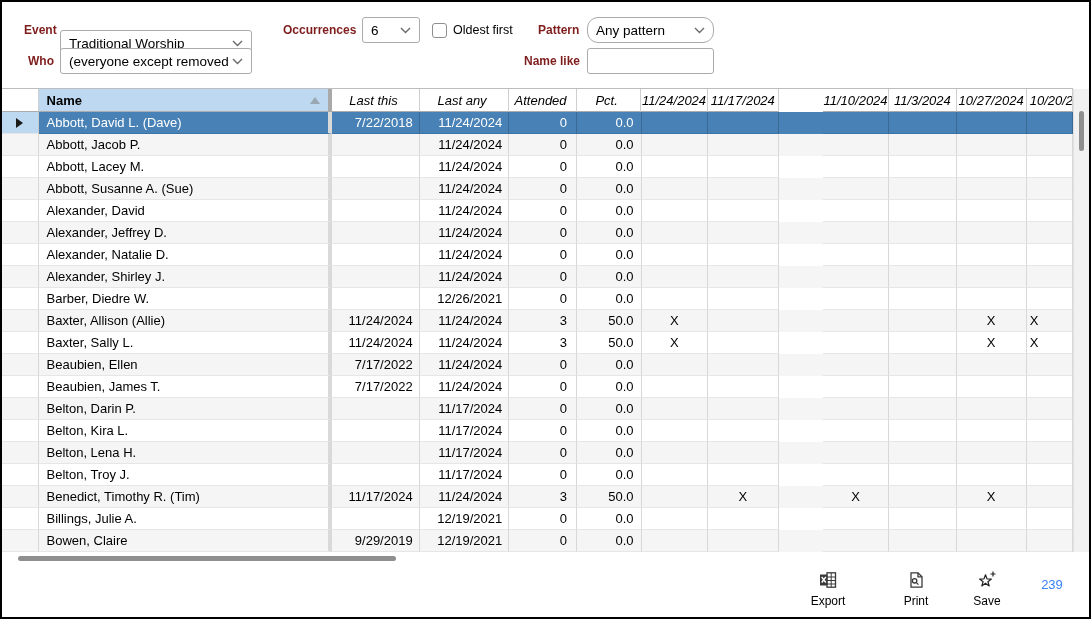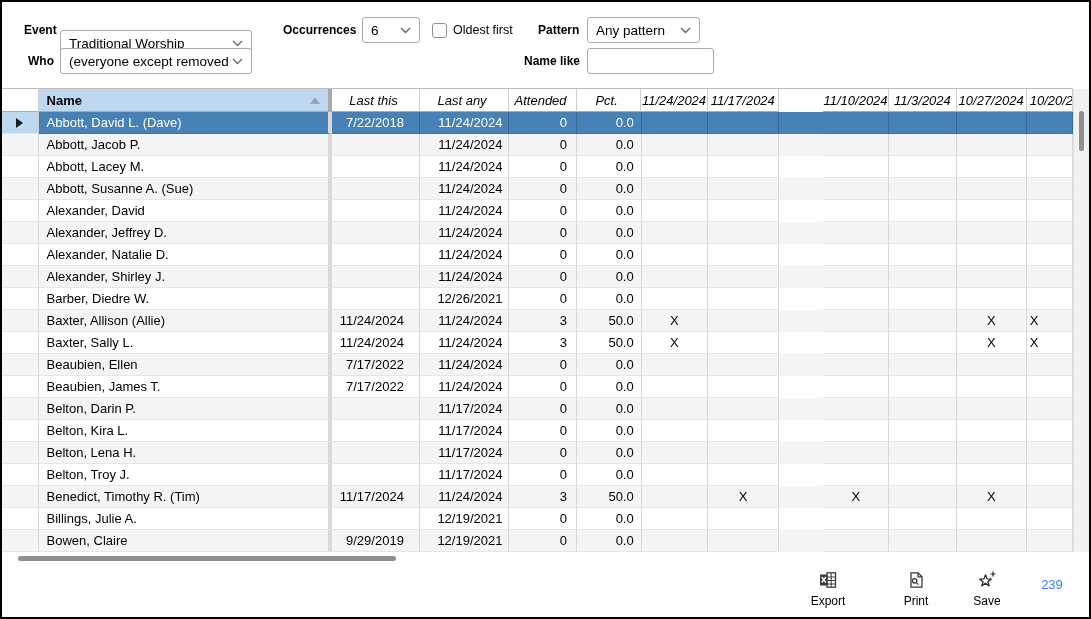--- a/index.html
+++ b/index.html
@@ -1,19 +1,19 @@
 <!DOCTYPE html>
 <html><head>
 <meta charset="utf-8">
 <style>
   html,body{margin:0;padding:0;background:#e8e8e8;font-family:"Liberation Sans","DejaVu Sans",sans-serif;}
   .window{position:relative;width:1091px;height:619px;background:#fff;border:2px solid #000;box-sizing:border-box;overflow:hidden;}
 
   
-  .flabel{position:absolute;font-size:12px;font-weight:bold;color:#000000;height:26px;line-height:26px;}
+  .flabel{position:absolute;font-size:12px;font-weight:bold;color:#7f1d1d;height:26px;line-height:26px;}
   .dropdown{position:absolute;height:26px;box-sizing:border-box;border:1px solid #ABABAB;border-radius:3px;background:#fff;
             display:flex;align-items:center;padding:0 8px;cursor:default;}
   .dd-text{font-size:13.5px;color:#000;white-space:nowrap;overflow:hidden;flex:1;}
   .dd-chev{margin-left:4px;flex:0 0 auto;display:flex;align-items:center;}
   .textbox{position:absolute;height:26px;box-sizing:border-box;border:1px solid #ABABAB;border-radius:3px;background:#fff;
            font-size:13.5px;padding:0 6px;font-family:inherit;outline:none;}
   .checkbox{position:absolute;width:15px;height:15px;box-sizing:border-box;border:1px solid #8f8f8f;border-radius:3px;background:#fff;}
   .cblabel{position:absolute;font-size:12.5px;font-weight:normal;height:16px;line-height:16px;}
 
   
@@ -21,21 +21,21 @@
   .grid-header,.grid-row{display:flex;}
   .grid-header{height:23px;}
   .grid-row{height:22px;background:#fff;}
   .grid-row.alt{background:#F5F5F5;}
   .cell{box-sizing:border-box;display:flex;align-items:center;font-size:13px;color:#000;
         border-right:1px solid #D8D8D8;border-bottom:1px solid #E6E6E6;white-space:nowrap;overflow:hidden;}
   .hcell{border-bottom:1px solid #ABABAB;border-right:1px solid #CFCFCF;background:#fff;font-style:italic;justify-content:center;}
   .c-sel{width:38px;justify-content:center;}
   .c-name{width:305px;padding-left:8px;border-right:4px solid #D9D9D9;}
   .h-name{background:#BDD8F0;font-style:normal;font-weight:bold;justify-content:flex-start;border-right:4px solid #A9A9A9;position:relative;}
-  .c-lt{width:91px;justify-content:flex-end;padding-right:15px;}
+  .c-lt{width:91px;justify-content:flex-end;padding-right:6px;}
   .c-la{width:93px;justify-content:flex-end;padding-right:6px;}
   .c-att{width:70px;justify-content:flex-end;padding-right:9px;}
   .c-pct{width:67px;justify-content:flex-end;padding-right:7px;}
   .c-d0{width:69px;justify-content:center;}
   .c-d1{width:74px;justify-content:center;}
   .c-d2{width:69px;justify-content:center;margin-left:44px;}
   .c-d3{width:70px;justify-content:center;}
   .c-d4{width:73px;justify-content:center;}
   .c-d5{width:48px;justify-content:flex-start;padding-left:3px;}
   .hcell.c-lt,.hcell.c-la,.hcell.c-att,.hcell.c-pct{justify-content:center;padding-right:4px;}
@@ -81,21 +81,21 @@
       <svg width="11" height="7" viewBox="0 0 11 7">
           <path d="M1 1 L5.5 5.5 L10 1" fill="none" stroke="#6a6a6a" stroke-width="1.4"></path>
         </svg>
     </span>
   </div>
 
   <div class="checkbox" style="left:430px;top:21px;"></div>
   <div class="cblabel" style="left:451px;top:20px;">Oldest first</div>
 
   <div class="flabel" style="left:536px;top:15px;">Pattern</div>
-  <div class="dropdown" style="left:585px;top:15px;width:113px;">
+  <div class="dropdown" style="left:585px;top:15px;width:127px;border-radius:11px;">
     <span class="dd-text">Any pattern</span>
     <span class="dd-chev">
       <svg width="11" height="7" viewBox="0 0 11 7">
           <path d="M1 1 L5.5 5.5 L10 1" fill="none" stroke="#6a6a6a" stroke-width="1.4"></path>
         </svg>
     </span>
   </div>
 
   <div class="flabel" style="left:26px;top:46px;">Who</div>
   <div class="dropdown" style="left:58px;top:46px;width:192px;">

